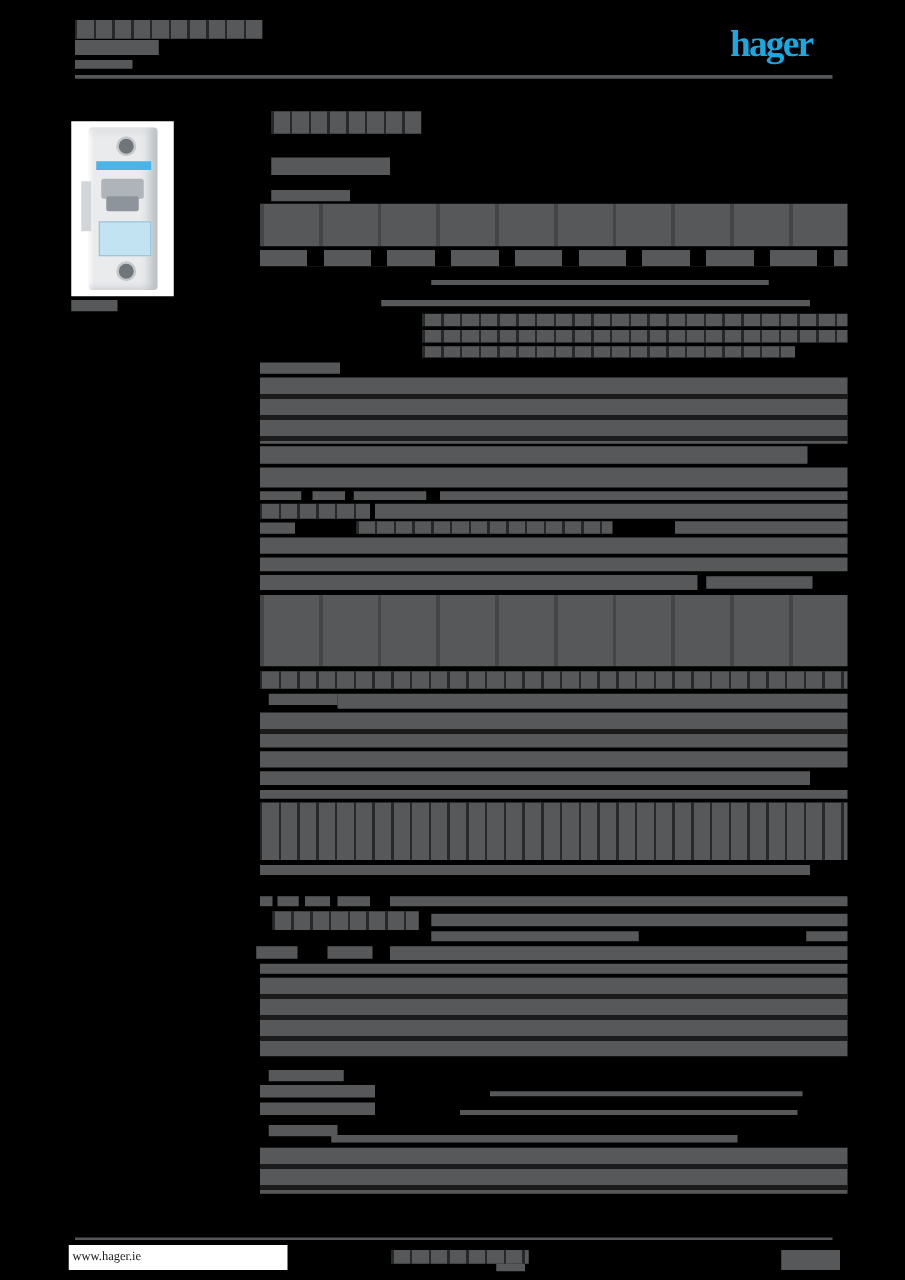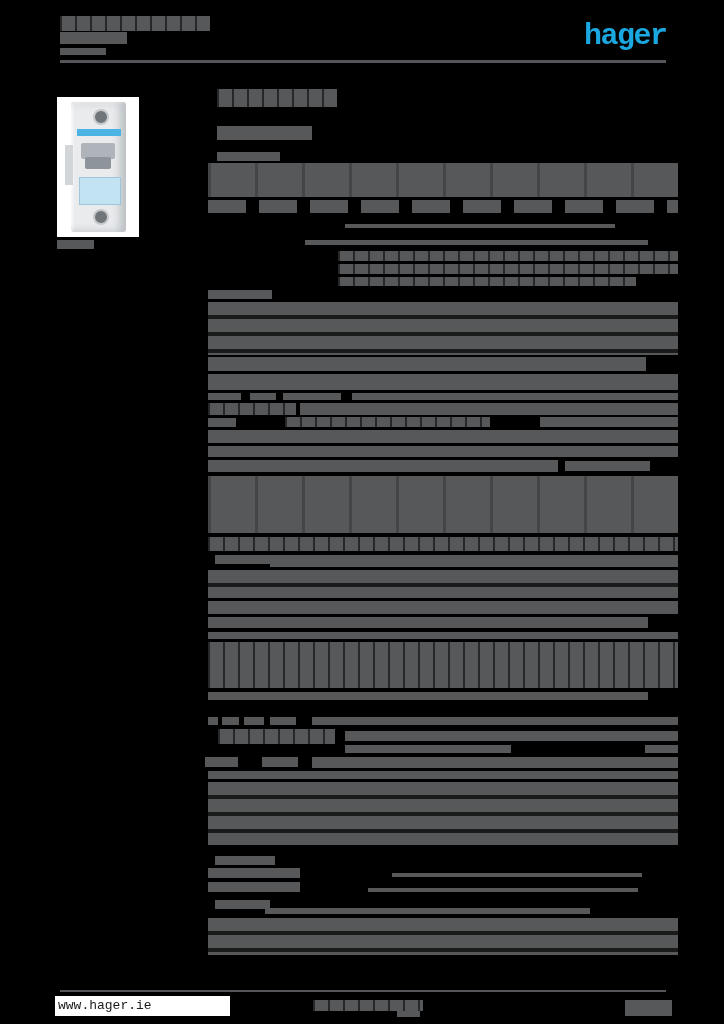--- a/index.html
+++ b/index.html
@@ -1,32 +1,32 @@
 <!DOCTYPE html>
 <html><head>
 <meta charset="utf-8">
 <style>
   html,body{margin:0;padding:0;background:#000;}
   .page{position:relative;width:724px;height:1024px;background:#000;overflow:hidden;
-        font-family:Liberation Mono, monospace;}
+        font-family:Liberation Serif, serif;}
   .bar{position:absolute;background:#56585a;}
   
   .words{background-image:repeating-linear-gradient(90deg, rgba(0,0,0,.55) 0 2px, transparent 2px 15px);}
   
   .table-tex{background-image:repeating-linear-gradient(90deg, rgba(0,0,0,.22) 0 3px, transparent 3px 47px);}
   
   .cols{background-image:repeating-linear-gradient(90deg, transparent 0 38px, #000 38px 51px);}
   
   .hstripe{background-image:repeating-linear-gradient(180deg, transparent 0 13px, rgba(0,0,0,.7) 13px 17px);}
   .rule{position:absolute;background:#54565a;}
   .logo{position:absolute;left:584px;top:16px;width:86px;height:40px;
         color:#1ba7e0;font-weight:bold;font-size:30px;letter-spacing:-1.5px;line-height:40px;}
   .img-box{position:absolute;left:57px;top:97px;width:82px;height:140px;background:#fff;}
   .footer-box{position:absolute;left:55px;top:996px;width:175px;height:20px;background:#fff;
-              color:#1a1a1a;font-size:13px;line-height:20px;padding-left:3px;box-sizing:border-box;}
+              color:#1a1a1a;font-size:10px;line-height:20px;padding-left:3px;box-sizing:border-box;}
   
   .mcb-body{position:absolute;left:14px;top:5px;width:55px;height:130px;background:#e9ebed;
             border-radius:3px;box-shadow:inset -6px 0 8px rgba(150,155,160,.55), inset 2px 2px 3px rgba(255,255,255,.9);}
   .mcb-clip{position:absolute;left:8px;top:48px;width:8px;height:40px;background:#d3d6d9;}
   .mcb-stripe{position:absolute;left:20px;top:32px;width:44px;height:7px;background:#4ab4e4;}
   .mcb-togglebase{position:absolute;left:24px;top:46px;width:34px;height:16px;background:#aeb4b9;border-radius:2px;}
   .mcb-toggle{position:absolute;left:28px;top:60px;width:26px;height:12px;background:#8d949b;border-radius:2px;}
   .mcb-label{position:absolute;left:22px;top:80px;width:40px;height:26px;background:#c2e3f2;border:1px solid #9fc6d8;}
   .mcb-screw{position:absolute;width:12px;height:12px;border-radius:50%;background:#70757a;border:2px solid #c6c9cc;}
 </style>

